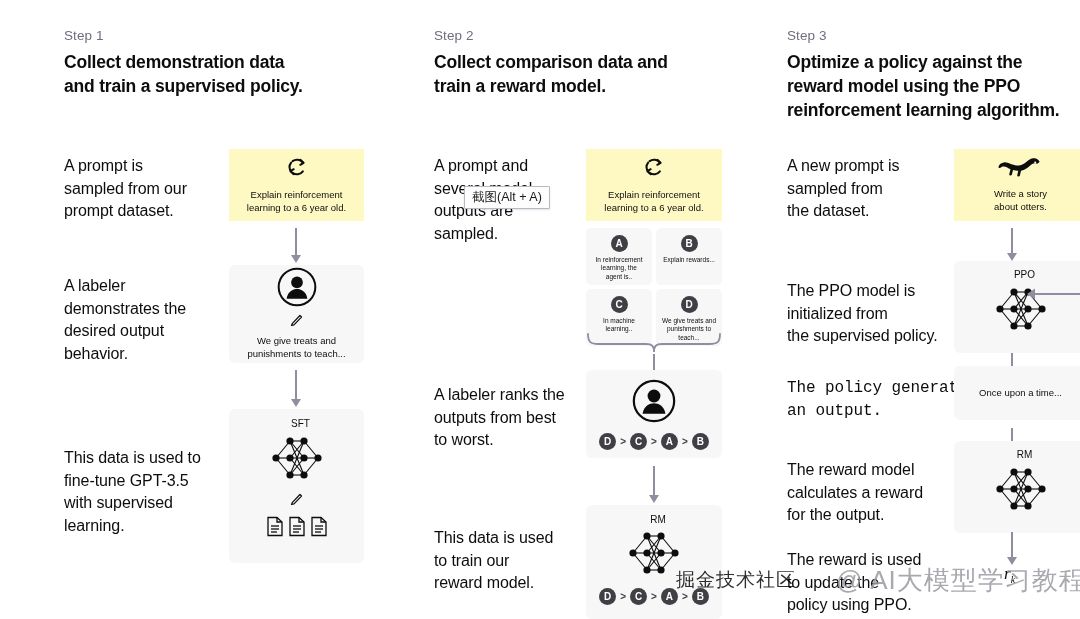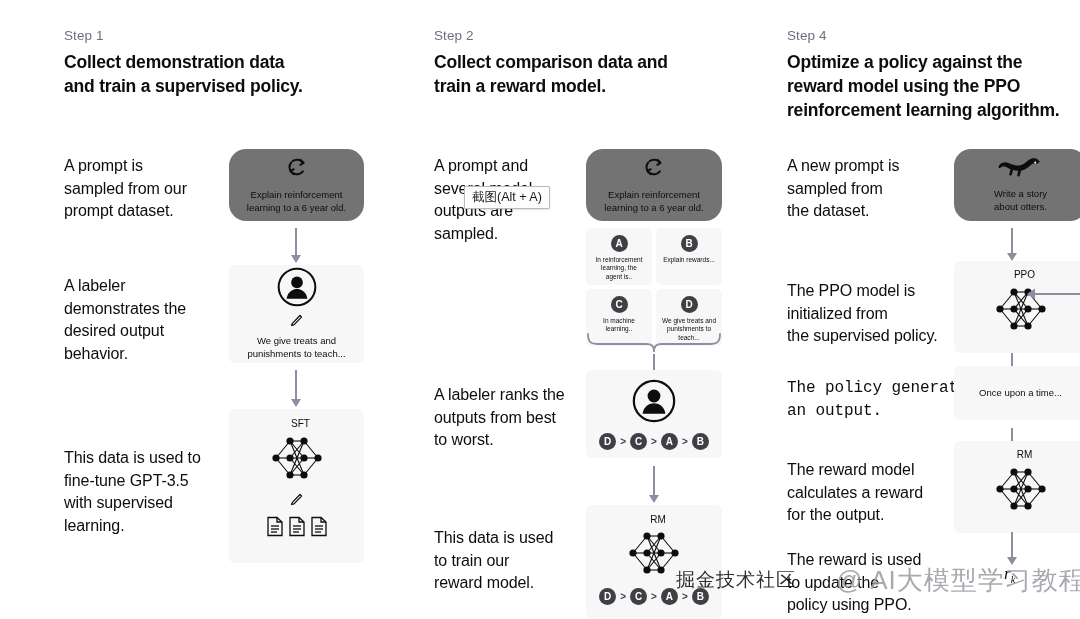--- a/index.html
+++ b/index.html
@@ -35,21 +35,21 @@
 
   
   .card{
     position:absolute;
     background:#f7f7f7;
     border-radius:6px;
     display:flex;flex-direction:column;
     align-items:center;justify-content:center;
   }
   .green{
-    background:#737373;border-radius:17px;
+    background:#fef9c3;border-radius:0;
   }
   .card-label{
     font-size:9.5px;line-height:1.33;text-align:center;color:#0d0d0d;
     padding:0 6px;
   }
   .mini-title{
     font-size:10px;color:#0d0d0d;text-align:center;padding-left:8px;
   }
 
   
@@ -356,21 +356,21 @@
         <div class="badge">C</div>
         <span class="gt">&gt;</span>
         <div class="badge">A</div>
         <span class="gt">&gt;</span>
         <div class="badge">B</div>
       </div>
     </div>
   </div>
 
   <div class="col" id="col3">
-    <div class="step-eyebrow">Step 4</div>
+    <div class="step-eyebrow">Step 3</div>
     <div class="step-title" style="white-space:pre-line;width:340px;">Optimize a policy against the
 reward model using the PPO
 reinforcement learning algorithm.</div>
 
     <div class="desc" style="top:139px;white-space:pre-line">A new prompt is
 sampled from
 the dataset.</div>
     <div class="desc" style="top:264px;white-space:pre-line;width:195px;">The PPO model is
 initialized from
 the supervised policy.</div>

